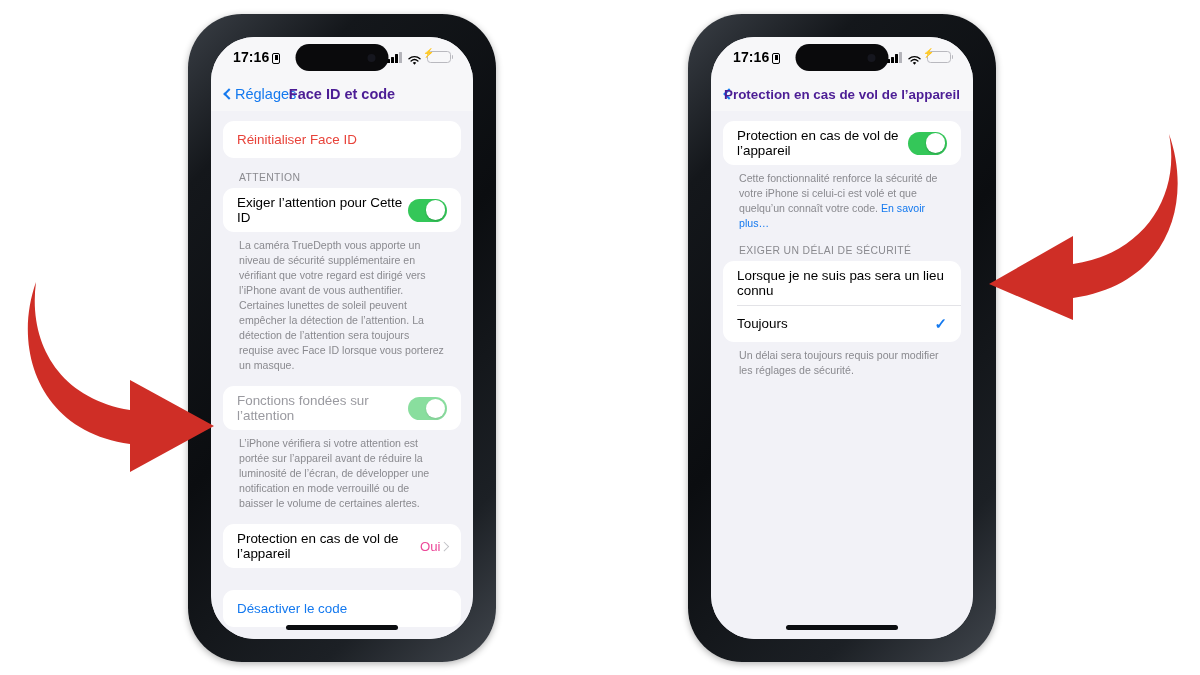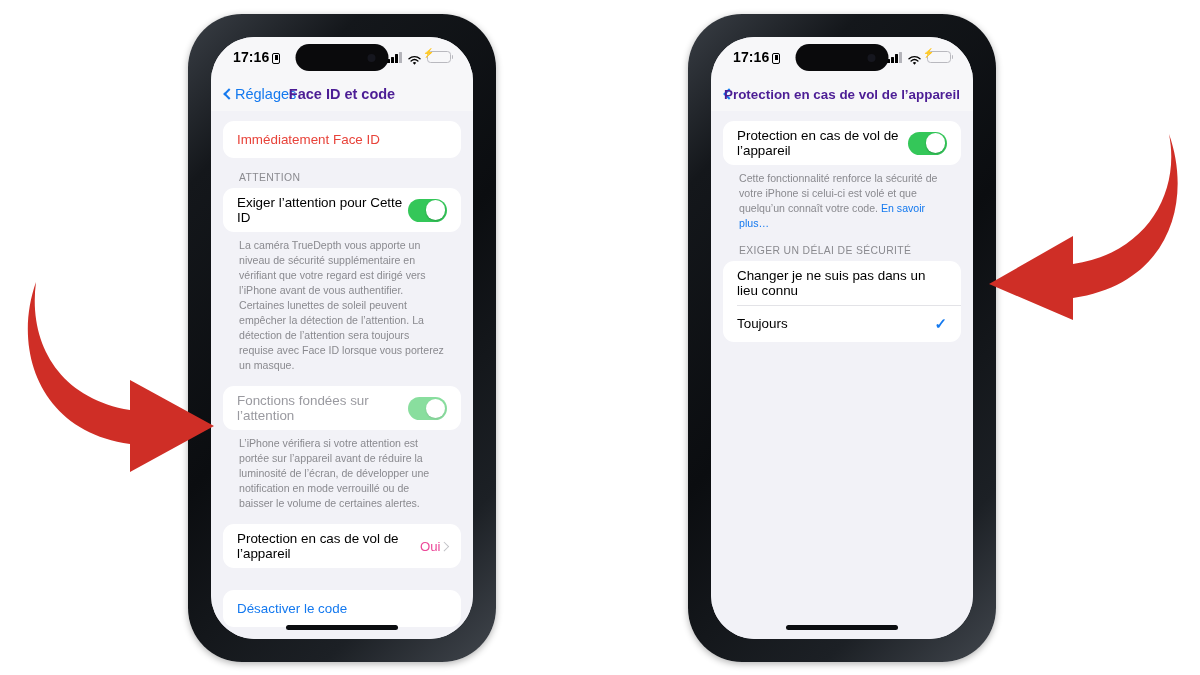--- a/index.html
+++ b/index.html
@@ -238,21 +238,21 @@
         <span class="chev-left"></span>
         <span>Réglages</span>
       </div>
       <div class="nav-title">Face ID et code</div>
     </div>
 
     <div class="content">
 
       <div class="group">
         <div class="row destructive">
-          <span class="row-label">Immédiatement Face ID</span>
+          <span class="row-label">Réinitialiser Face ID</span>
         </div>
       </div>
 
       <div class="section-header">ATTENTION</div>
 
       <div class="group" style="margin-top:0">
         <div class="row">
           <span class="row-label">Exiger l’attention pour Cette ID</span>
           <span class="toggle">
               <span class="knob"></span>
@@ -341,27 +341,28 @@
       </div>
       <div class="footnote">
         <span>Cette fonctionnalité renforce la sécurité de votre iPhone si celui-ci est volé et que quelqu’un connaît votre code.</span>
         <a href="#">En savoir plus…</a>
       </div>
 
       <div class="section-header">EXIGER UN DÉLAI DE SÉCURITÉ</div>
 
       <div class="group" style="margin-top:0">
         <div class="row">
-          <span class="row-label">Changer je ne suis pas dans un lieu connu</span>
+          <span class="row-label">Lorsque je ne suis pas sera un lieu connu</span>
         </div>
         <div class="row">
           <span class="row-label">Toujours</span>
           <span class="check">✓</span>
         </div>
       </div>
+      <div class="footnote">Un délai sera toujours requis pour modifier les réglages de sécurité.</div>
     </div>
 
     <div class="home-bar"></div>
   </div>
 </div>
 
 <svg class="arrow" id="arrow-left" viewBox="0 0 220 200">
   <path d="M18 10 C10 70 40 126 112 138 L112 108 L196 154 L112 200 L112 172 C22 160 -6 78 18 10 Z" fill="#cf2e26"></path>
 </svg>
 

